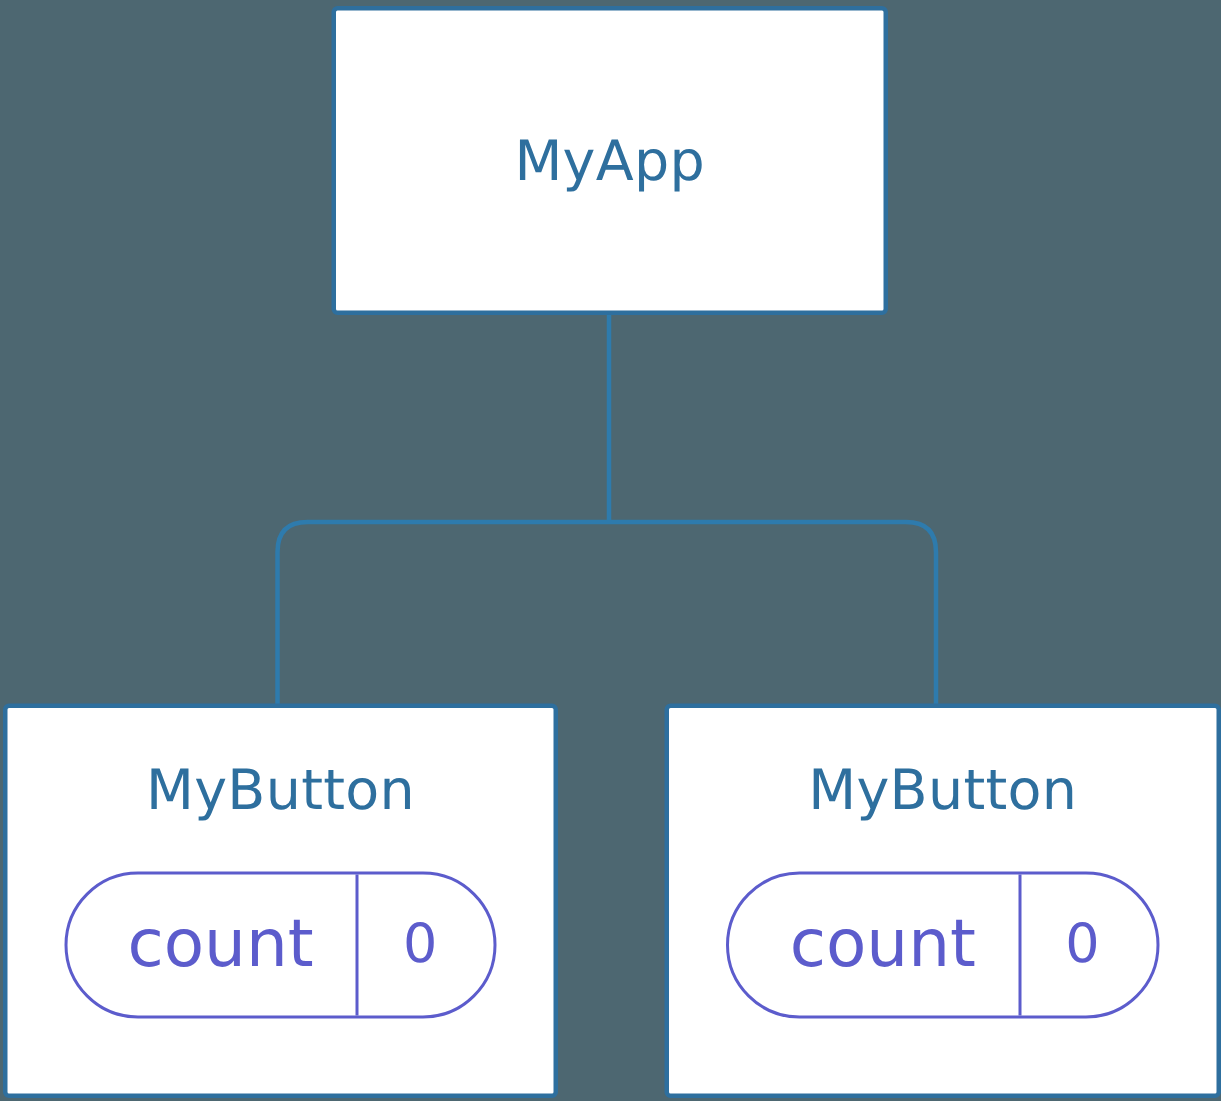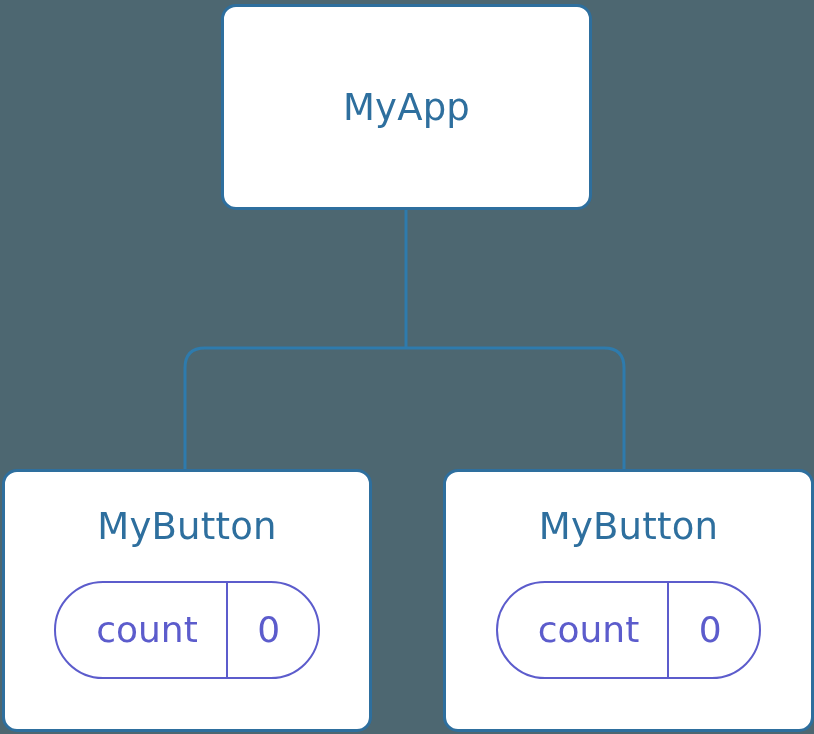--- a/index.html
+++ b/index.html
@@ -25,21 +25,21 @@
     left: 0;
     top: 0;
     width: 814px;
     height: 734px;
     pointer-events: none;
   }
   .node-card {
     position: absolute;
     background: #ffffff;
     border: 3px solid #2e6f9e;
-    border-radius: 15px;
+    border-radius: 4px;
     box-sizing: border-box;
     display: flex;
     flex-direction: column;
     align-items: center;
   }
   #node-myapp {
     left: 221px;
     top: 4px;
     width: 371px;
     height: 206px;
@@ -83,21 +83,21 @@
   }
   .pill-key {
     display: flex;
     align-items: center;
     justify-content: center;
     padding: 0 28px 0 40px;
     min-width: 134px;
     box-sizing: border-box;
     border-right: 2px solid #5c5ccc;
     color: #5c5ccc;
-    font-size: 36px;
+    font-size: 44px;
     line-height: 1;
     white-space: nowrap;
   }
   .pill-value {
     display: flex;
     align-items: center;
     justify-content: center;
     padding: 0 32px 0 24px;
     min-width: 90px;
     box-sizing: border-box;

